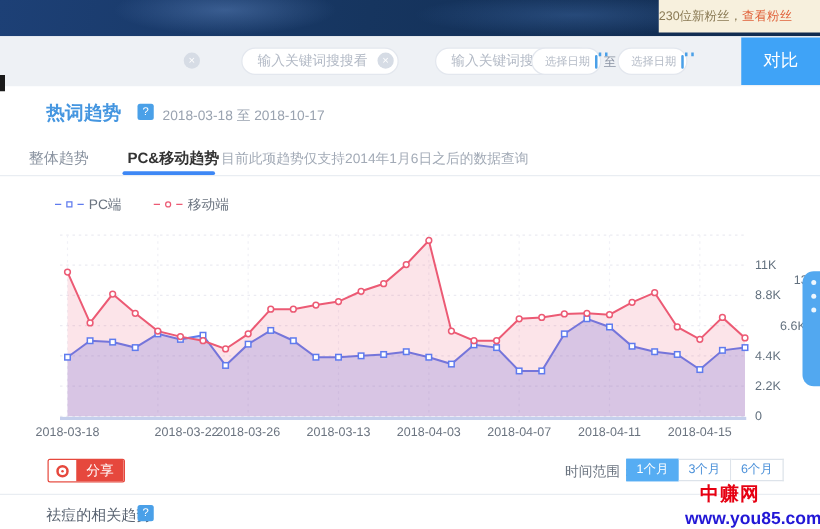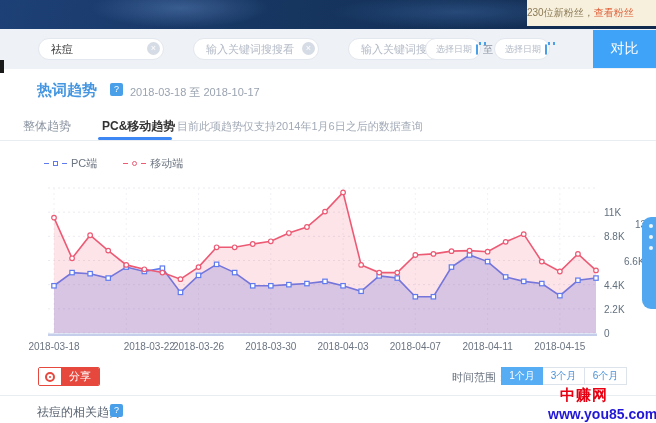--- a/index.html
+++ b/index.html
@@ -105,21 +105,20 @@
   <div class="banner">
     <div class="banner-glow1"></div>
     <div class="banner-glow2"></div>
   </div>
   <div class="notif">
     <span>230位新粉丝，</span>
       <span class="link">查看粉丝</span>
   </div>
 
   <div class="filter-bar">
-    <input class="pill pill-1" value="祛痘" style="">
     <span class="clear-ic" style="left:147px;">×</span>
     <input class="pill pill-2" placeholder="输入关键词搜搜看" style="">
     <span class="clear-ic" style="left:302px;">×</span>
     <input class="pill pill-3" placeholder="输入关键词搜搜看" style="">
     <span class="clear-ic" style="left:457px;">×</span>
 
     <div class="date-pill" style="left:425px; width:56px;">
       <span class="ph">选择日期</span>
       <span class="cal-ic"></span>
     </div>
@@ -244,21 +243,21 @@
       <span class="y-label" style="left: 556px; top: 143px;">0</span>
       <span class="y-label" style="left: 556px; top: 118.833px;">2.2K</span>
       <span class="y-label" style="left: 556px; top: 94.6667px;">4.4K</span>
       <span class="y-label" style="left: 556px; top: 70.5px; margin-left: 20px;">6.6K</span>
       <span class="y-label" style="left: 556px; top: 46.3333px;">8.8K</span>
       <span class="y-label" style="left: 556px; top: 22.1667px;">11K</span>
       <span class="y-label" style="left: 587px; top: -2px; margin-top: 36px;">13.2K</span>
       <span class="x-label" style="left: 6px; top: 156px;">2018-03-18</span>
       <span class="x-label" style="left: 78.2667px; top: 156px; margin-left: 23px;">2018-03-22</span>
       <span class="x-label" style="left: 150.533px; top: 156px;">2018-03-26</span>
-      <span class="x-label" style="left: 222.8px; top: 156px;">2018-03-30</span>
+      <span class="x-label" style="left: 222.8px; top: 156px;">2018-03-13</span>
       <span class="x-label" style="left: 295.067px; top: 156px;">2018-04-03</span>
       <span class="x-label" style="left: 367.333px; top: 156px;">2018-04-07</span>
       <span class="x-label" style="left: 439.6px; top: 156px;">2018-04-11</span>
       <span class="x-label" style="left: 511.867px; top: 156px;">2018-04-15</span>
     </div>
 
   <div class="share-btn">
     <span class="share-ic-seg">
         <span class="weibo-eye"></span>
       </span>

